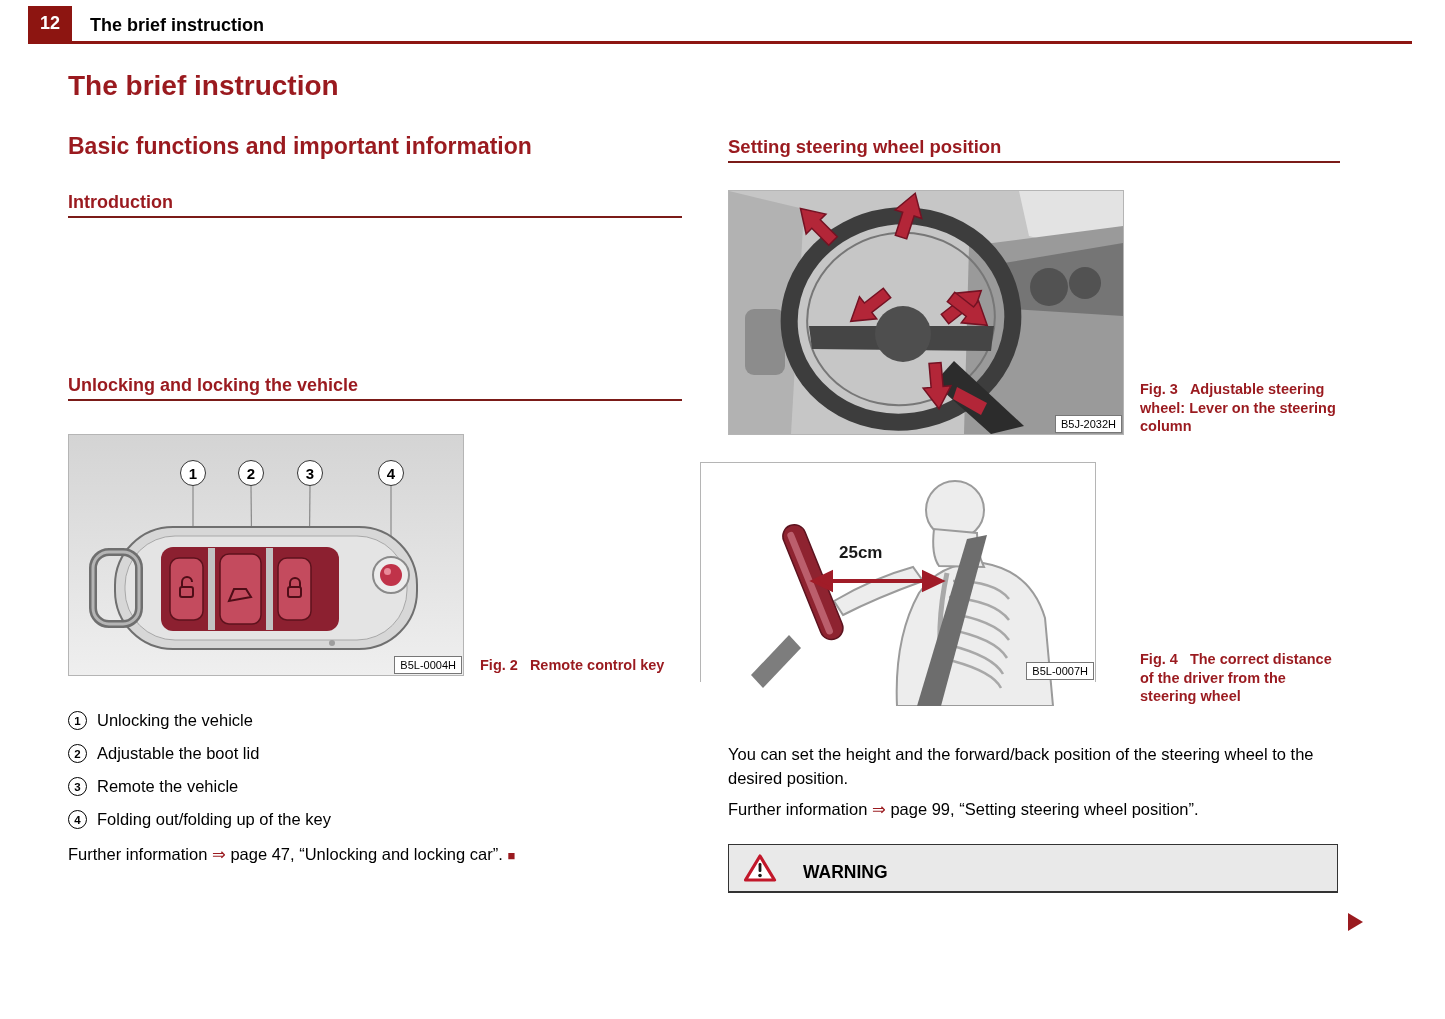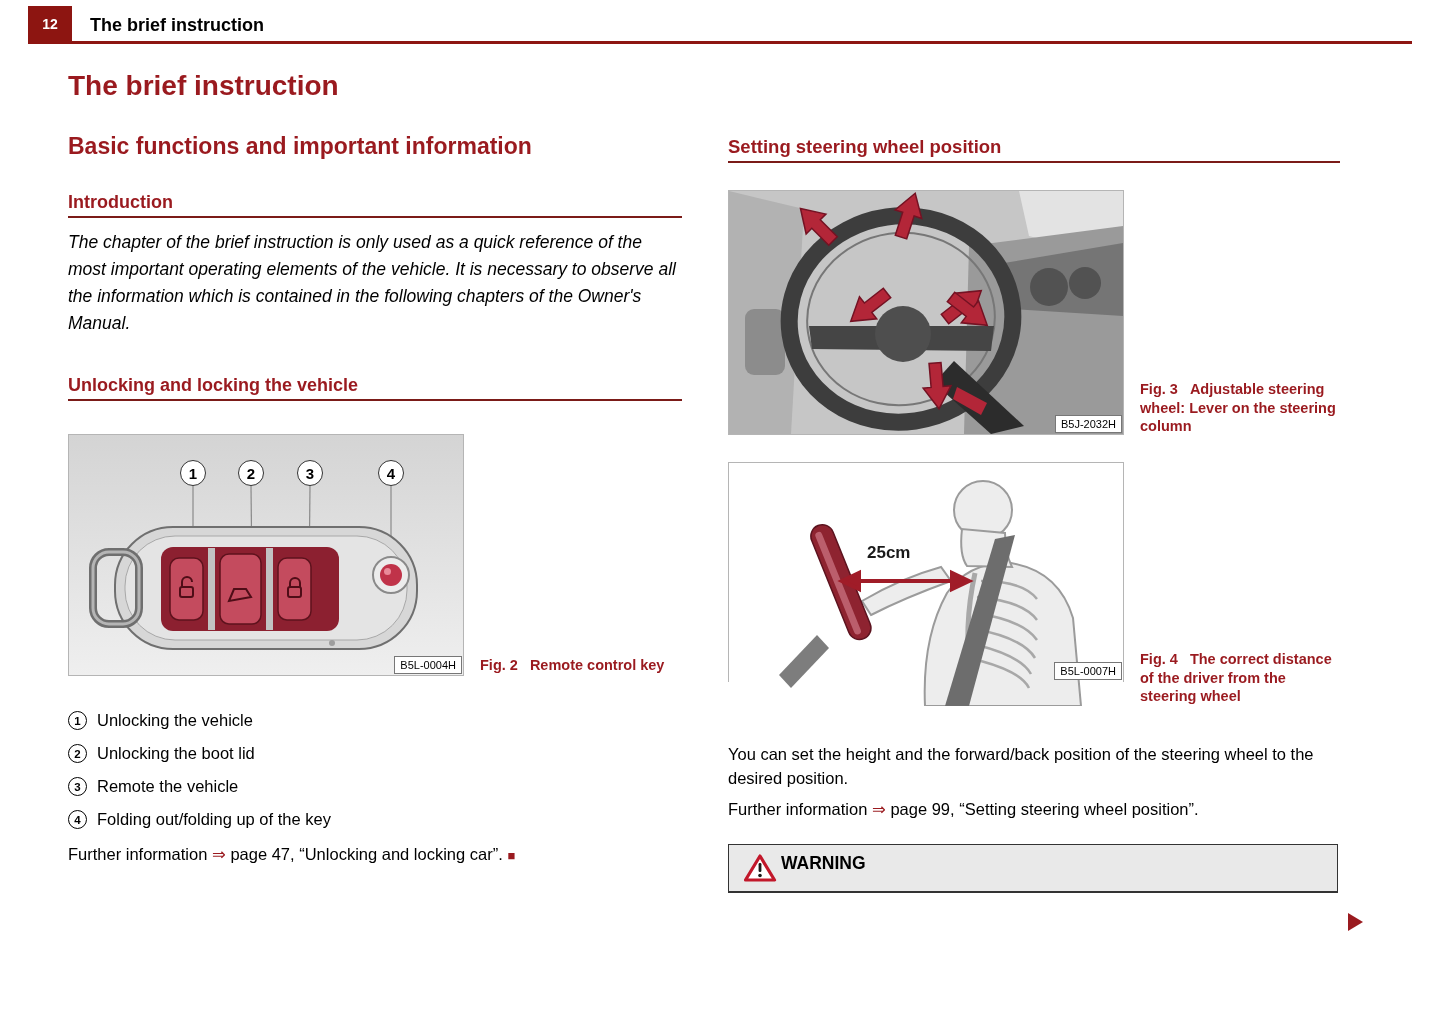--- a/index.html
+++ b/index.html
@@ -7,40 +7,40 @@
     --bar-red:#8d1511;
     --rule-red:#7b1b18;
   }
   *{margin:0;padding:0;box-sizing:border-box}
   body{background:#fff}
   .page{position:relative;width:1445px;height:1019px;background:#fff;
         font-family:"Liberation Sans",sans-serif;color:#1a1a1a;overflow:hidden}
 
   
   .pagenum{position:absolute;left:28px;top:6px;width:44px;height:35px;background:var(--bar-red);
-           color:#fff;font-size:14px;font-weight:700;display:flex;align-items:center;justify-content:center}
+           color:#fff;font-size:18px;font-weight:700;display:flex;align-items:center;justify-content:center}
   .htitle{position:absolute;left:90px;top:15px;font-size:18px;font-weight:700;color:#000}
   .hrule{position:absolute;left:28px;top:41px;width:1384px;height:3px;background:var(--bar-red)}
 
   .page-title{position:absolute;left:68px;top:70px;font-size:28px;font-weight:700;color:var(--red)}
   .section-heading{position:absolute;left:68px;top:133px;font-size:23px;font-weight:700;color:var(--red)}
 
   .subhead{position:absolute;font-size:18px;font-weight:700;color:var(--red);
            padding-bottom:3px;border-bottom:2px solid var(--rule-red)}
   #intro-head{left:68px;top:192px;width:614px}
   #unlock-head{left:68px;top:375px;width:614px}
   #right-head{left:728px;top:136px;width:612px;font-size:18.5px}
 
   .intro-body{position:absolute;left:68px;top:229px;width:616px;font-size:17.5px;
               font-style:italic;line-height:27px;color:#000}
 
   .fig{position:absolute;border:1px solid #b5b5b5}
   #fig2{left:68px;top:434px;width:396px;height:242px;background:linear-gradient(180deg,#d4d4d4,#efefef)}
   #fig3{left:728px;top:190px;width:396px;height:245px;background:#c6c6c6}
-  #fig4{left:728px;top:462px;width:396px;height:220px;background:#ec4899}
+  #fig4{left:700px;top:462px;width:396px;height:220px;background:#ec4899}
   .fig svg{position:absolute;left:0;top:0}
   .fig-code{position:absolute;right:1px;bottom:1px;background:#fff;border:1px solid #777;
             font-size:11px;padding:1px 5px;color:#000;line-height:14px}
   .callout{position:absolute;width:26px;height:26px;border:1.5px solid #333;border-radius:50%;
            background:#fff;display:flex;align-items:center;justify-content:center;
            font-size:15px;font-weight:700;color:#000}
   .distance-label{position:absolute;left:138px;top:80px;font-size:17px;font-weight:700;color:#1a1a1a}
 
   .caption{position:absolute;font-size:14.5px;font-weight:700;color:var(--red);line-height:18.5px}
   #cap2{left:480px;top:656px;width:215px}
@@ -54,42 +54,41 @@
 
   .further{position:absolute;font-size:16.5px;color:#000}
   #further-left{left:68px;top:845px}
   #further-right{left:728px;top:800px}
   .ref{color:var(--red);cursor:pointer}
   .endmark{color:var(--red);font-size:13px}
 
   .body-text{position:absolute;left:728px;top:742px;width:614px;font-size:16.5px;line-height:24px;color:#000}
 
   .warning{position:absolute;left:728px;top:844px;width:610px;border:1px solid #333;background:#fff}
-  .warn-head{display:flex;align-items:flex-start;gap:4px;padding:8px 14px;background:#e9e9e9;border-bottom:1px solid #333}
+  .warn-head{display:flex;align-items:flex-end;gap:26px;padding:8px 14px;background:#e9e9e9;border-bottom:1px solid #333}
   .warn-title{font-size:17.5px;font-weight:700;color:#000}
   .warn-body{padding:7px 12px 10px;font-size:16.5px;font-weight:700;line-height:23px;color:#000}
   .warn-bullet{font-size:11px;vertical-align:2px;margin-right:14px}
 
   .cont-arrow{position:absolute;left:1348px;top:913px;width:0;height:0;
               border-left:15px solid var(--red);border-top:9px solid transparent;border-bottom:9px solid transparent}
 </style>
 </head>
 <body>
 
 <div class="page">
 
   <div class="pagenum">12</div>
   <div class="htitle">The brief instruction</div>
   <div class="hrule"></div>
 
   <h1 class="page-title">The brief instruction</h1>
   <h2 class="section-heading">Basic functions and important information</h2>
 
   <h3 class="subhead" id="intro-head">Introduction</h3>
-  <p class="intro-body">The chapter of the brief instruction is only used as a quick reference of the most important operating elements of the vehicle. It is necessary to observe all the information which is contained in the following chapters of the Owner's Manual.</p>
 
   <h3 class="subhead" id="unlock-head">Unlocking and locking the vehicle</h3>
 
   <figure class="fig" id="fig2">
     <svg viewBox="0 0 394 240" width="394" height="240">
       <g stroke="#8a8a8a" stroke-width="1.2">
         <line x1="124" y1="51" x2="124" y2="150"></line>
         <line x1="182" y1="51" x2="183" y2="145"></line>
         <line x1="241" y1="51" x2="240" y2="150"></line>
         <line x1="322" y1="51" x2="322" y2="124"></line>
@@ -125,21 +124,21 @@
   <div class="caption" id="cap2">
     <span class="cap-label">Fig. 2</span><span>Remote control key</span>
   </div>
 
   <div class="list-item" style="top:711px">
     <span class="li-num">1</span>
     <span>Unlocking the vehicle</span>
   </div>
   <div class="list-item" style="top:744px">
     <span class="li-num">2</span>
-    <span>Unlocking the boot lid</span>
+    <span>Adjustable the boot lid</span>
   </div>
   <div class="list-item" style="top:777px">
     <span class="li-num">3</span>
     <span>Remote the vehicle</span>
   </div>
   <div class="list-item" style="top:810px">
     <span class="li-num">4</span>
     <span>Folding out/folding up of the key</span>
   </div>
 

